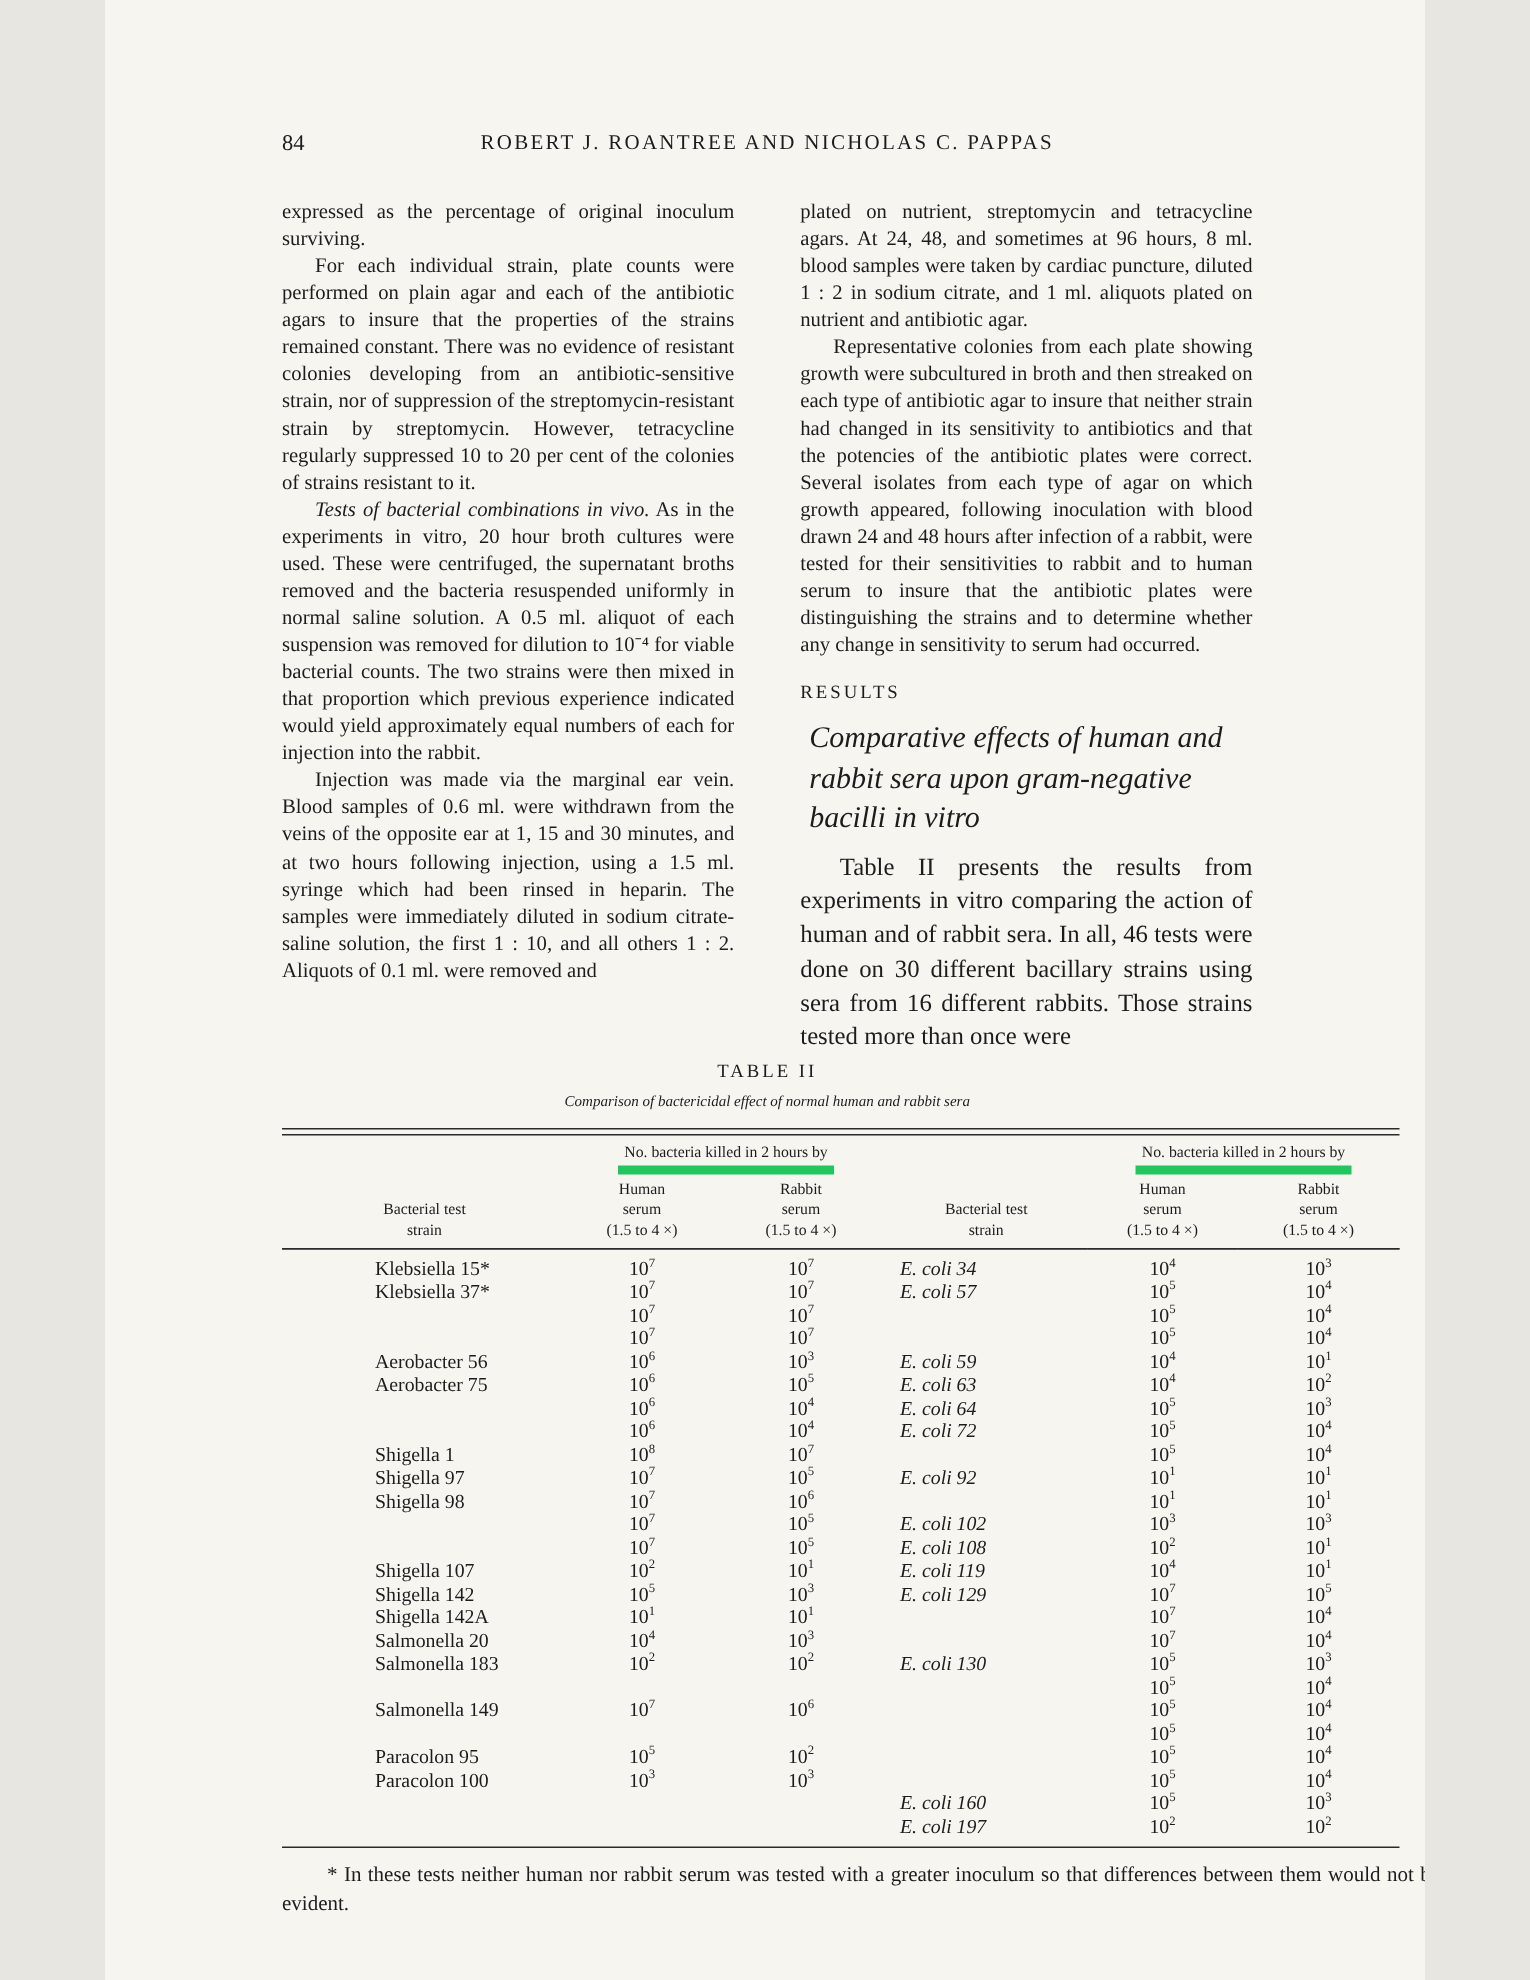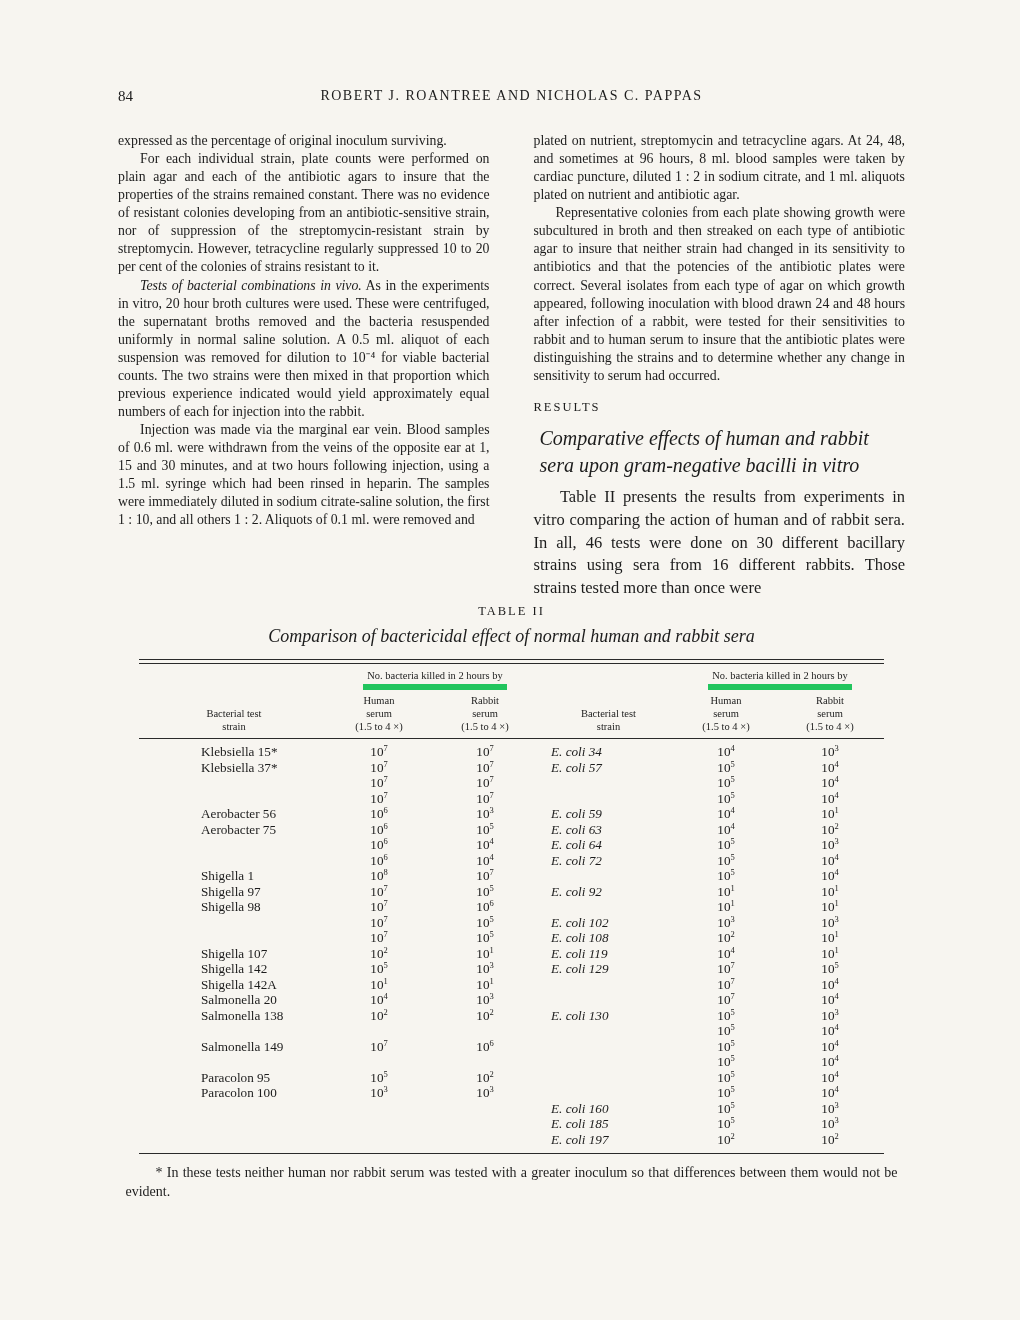--- a/index.html
+++ b/index.html
@@ -1,18 +1,18 @@
 <!DOCTYPE html>
 <html><head>
 <meta charset="utf-8">
 <style>
   html,body{margin:0;padding:0;background:#e8e6e1;}
   .page{
     position:relative;
-    width:1020px;height:1320px;
+    width:880px;height:1320px;
     margin:0 auto;
     background:#f7f5f0;
     color:#1c1c1c;
     font-family:"Liberation Serif", serif;
     overflow:hidden;
     box-sizing:border-box;
     padding:88px 115px 0 118px;
   }
   
   .runhead{position:relative;height:22px;}
@@ -31,21 +31,21 @@
     text-align:left;font-size:12.5px;letter-spacing:2px;
     margin:14px 0 10px 0;
   }
   .subhead{
     font-style:italic;font-size:20px;line-height:1.32;
     margin:0 0 8px 6px;text-align:left;
   }
   .large{font-size:16.5px;line-height:1.38;}
   
   .tbl-label{text-align:center;font-size:12.5px;letter-spacing:2px;margin-top:4px;}
-  .tbl-caption{text-align:center;font-style:italic;font-size:18px;margin-top:7px;}
+  .tbl-caption{text-align:center;font-style:italic;font-size:10px;margin-top:7px;}
   .table-wrap{width:745px;margin:12px auto 0 auto;}
   .rule-double{height:3px;border-top:1px solid #2a2a2a;border-bottom:1px solid #2a2a2a;}
   table{width:100%;border-collapse:collapse;table-layout:fixed;}
   td,th{padding:0;font-weight:normal;}
   thead td{font-size:10.5px;line-height:1.25;text-align:center;vertical-align:bottom;white-space:pre-line;}
   .grp{padding-top:5px;}
   .grp .grp-inner{display:inline-block;border-bottom:6px solid #22c55e;padding:0 4px 2px 4px;}
   .hdr-row td{padding:4px 2px 5px 2px;}
   .hdr-sep td{border-bottom:1px solid #2a2a2a;height:0;padding:0;}
   tbody{font-size:13.2px;}
@@ -266,21 +266,21 @@
           </tr>
           <tr>
             <td class="strain l">Salmonella 20</td>
             <td class="val">10<sup>4</sup></td>
             <td class="val">10<sup>3</sup></td>
             <td class="strain r"></td>
             <td class="val">10<sup>7</sup></td>
             <td class="val">10<sup>4</sup></td>
           </tr>
           <tr>
-            <td class="strain l">Salmonella 138</td>
+            <td class="strain l">Salmonella 183</td>
             <td class="val">10<sup>2</sup></td>
             <td class="val">10<sup>2</sup></td>
             <td class="strain r ital">E. coli 130</td>
             <td class="val">10<sup>5</sup></td>
             <td class="val">10<sup>3</sup></td>
           </tr>
           <tr>
             <td class="strain l"></td>
             <td class="val"></td>
             <td class="val"></td>
@@ -318,28 +318,20 @@
             <td class="val">10<sup>3</sup></td>
             <td class="strain r"></td>
             <td class="val">10<sup>5</sup></td>
             <td class="val">10<sup>4</sup></td>
           </tr>
           <tr>
             <td class="strain l"></td>
             <td class="val"></td>
             <td class="val"></td>
             <td class="strain r ital">E. coli 160</td>
-            <td class="val">10<sup>5</sup></td>
-            <td class="val">10<sup>3</sup></td>
-          </tr>
-          <tr>
-            <td class="strain l"></td>
-            <td class="val"></td>
-            <td class="val"></td>
-            <td class="strain r ital">E. coli 185</td>
             <td class="val">10<sup>5</sup></td>
             <td class="val">10<sup>3</sup></td>
           </tr>
           <tr>
             <td class="strain l"></td>
             <td class="val"></td>
             <td class="val"></td>
             <td class="strain r ital">E. coli 197</td>
             <td class="val">10<sup>2</sup></td>
             <td class="val">10<sup>2</sup></td>

